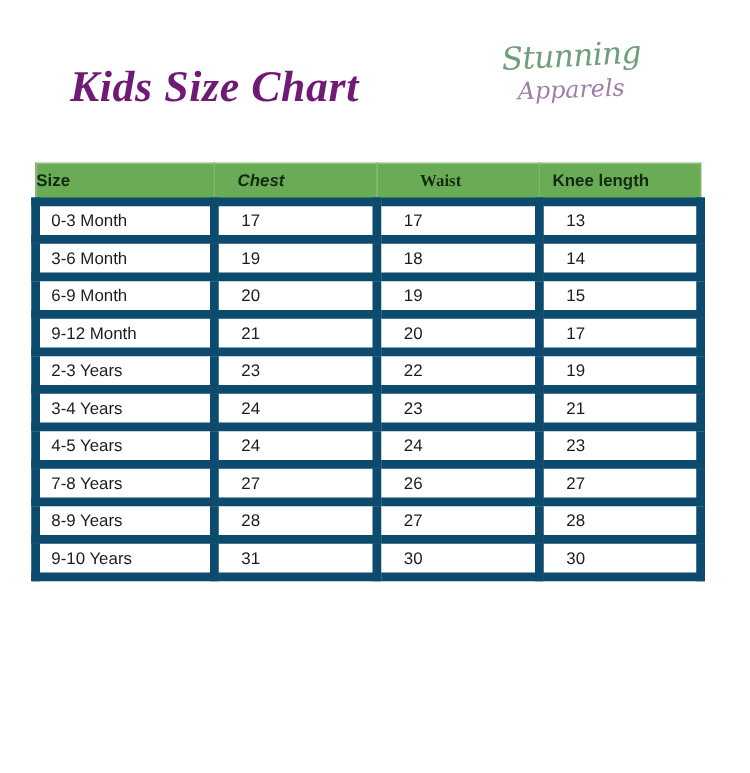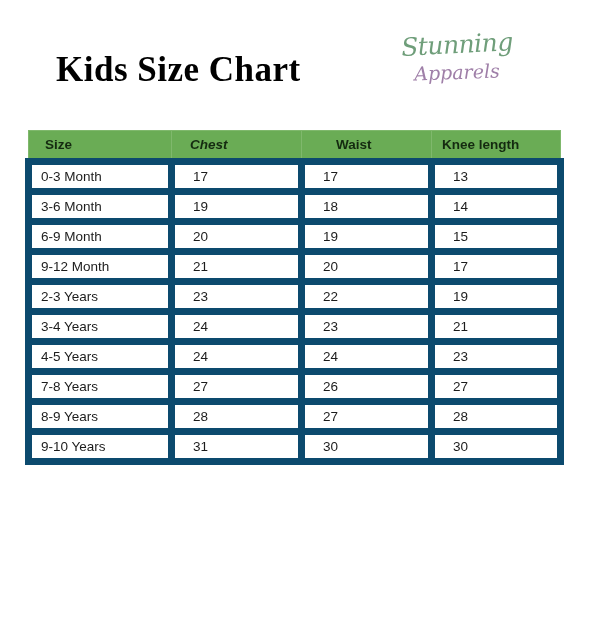--- a/index.html
+++ b/index.html
@@ -26,23 +26,24 @@
     position: relative;
     height: 120px;
   }
   .title {
     position: absolute;
     left: 56px;
     top: 50px;
     font-family: "Liberation Serif", serif;
     font-size: 35px;
     font-weight: bold;
-    color: #000000;
+    color: #701a75;
     letter-spacing: 0.5px;
     white-space: nowrap;
+    font-style: italic;
   }
 
   
   .logo {
     position: absolute;
     right: 78px;
     top: 32px;
     width: 130px;
     text-align: center;
     line-height: 1;
@@ -91,23 +92,23 @@
     box-sizing: border-box;
   }
   table.size-chart thead th {
     background: #6aac55;
     color: #142a10;
     font-weight: bold;
     font-size: 13.5px;
     height: 31px;
     border: 1px solid #7fb86c;
   }
-  table.size-chart thead th.col-size { padding-left: 16px; margin-top: 44px; }
+  table.size-chart thead th.col-size { padding-left: 0; margin-top: 44px; }
   table.size-chart thead th.col-chest { padding-left: 18px; }
-  table.size-chart thead th.col-waist { padding-left: 34px; }
+  table.size-chart thead th.col-waist { padding-left: 34px; font-family: Liberation Serif, serif; }
   table.size-chart thead th.col-knee { padding-left: 10px; }
 
   table.size-chart td.c-size   { width: 143px; padding-left: 9px; }
   table.size-chart td.c-chest  { width: 130px; padding-left: 18px; }
   table.size-chart td.c-waist  { width: 130px; padding-left: 18px; }
   table.size-chart td.c-knee   { width: 129px; padding-left: 18px; border-radius: 15px; }
 
   table.size-chart thead th.col-size  { width: 143px; }
   table.size-chart thead th.col-chest { width: 130px; font-style: italic; }
   table.size-chart thead th.col-waist { width: 130px; }

